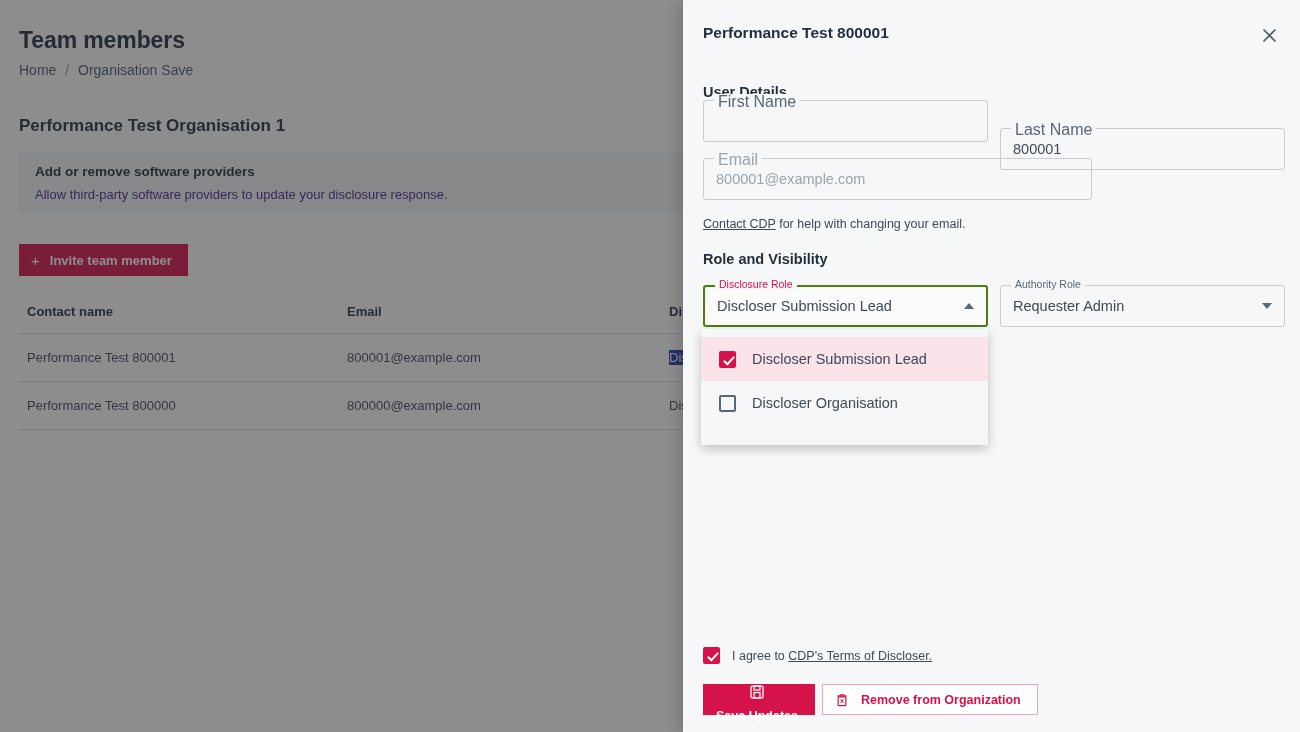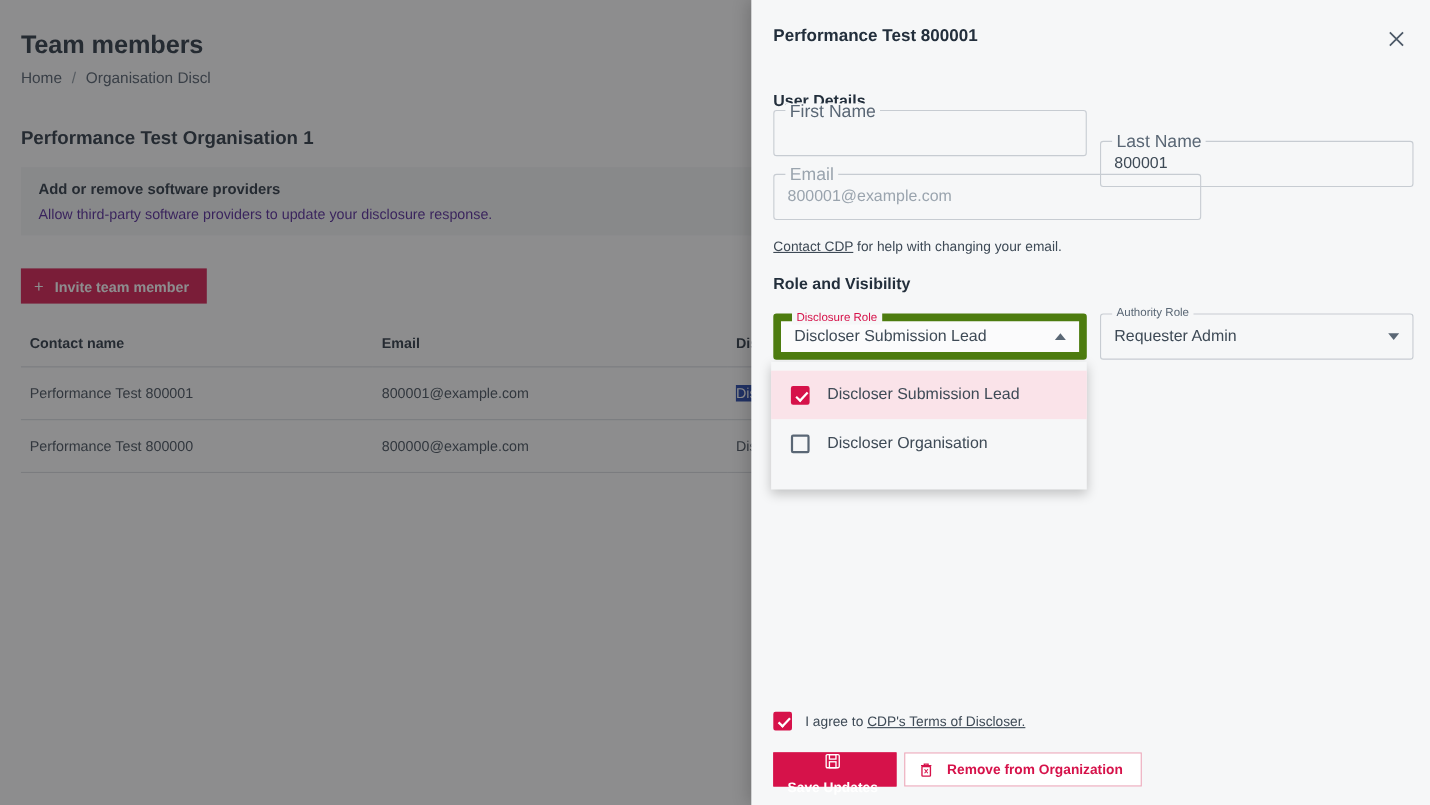--- a/index.html
+++ b/index.html
@@ -216,21 +216,21 @@
   
   .selectfield {
     position: absolute;
     height: 42px;
     border: 1px solid #c7ccd2;
     border-radius: 3px;
     background: transparent;
     cursor: pointer;
   }
   .selectfield.focused {
-    border: 7px solid #4d7c0f;
+    border: 2px solid #4d7c0f;
     background: #fbfbfc;
   }
   .selectfield .legend {
     position: absolute;
     top: -7px; left: 10px;
     background: #f6f7f8;
     padding: 0 4px;
     font-size: 10.5px;
     color: #5a6775;
     line-height: 1;
@@ -356,21 +356,21 @@
 
 <div id="root">
 
   <div class="page">
 
     <div class="page-title">Team members</div>
 
     <div class="breadcrumb">
       <span class="crumb">Home</span>
       <span class="sep">/</span>
-      <span class="crumb">Organisation Discl</span>
+      <span class="crumb">Organisation Save</span>
     </div>
 
     <div class="org-title">Performance Test Organisation 1</div>
 
     <div class="info-card">
       <div class="info-card-title">Add or remove software providers</div>
       <div class="info-card-desc">Allow third-party software providers to update your disclosure response.</div>
     </div>
 
     <button class="invite-btn">

